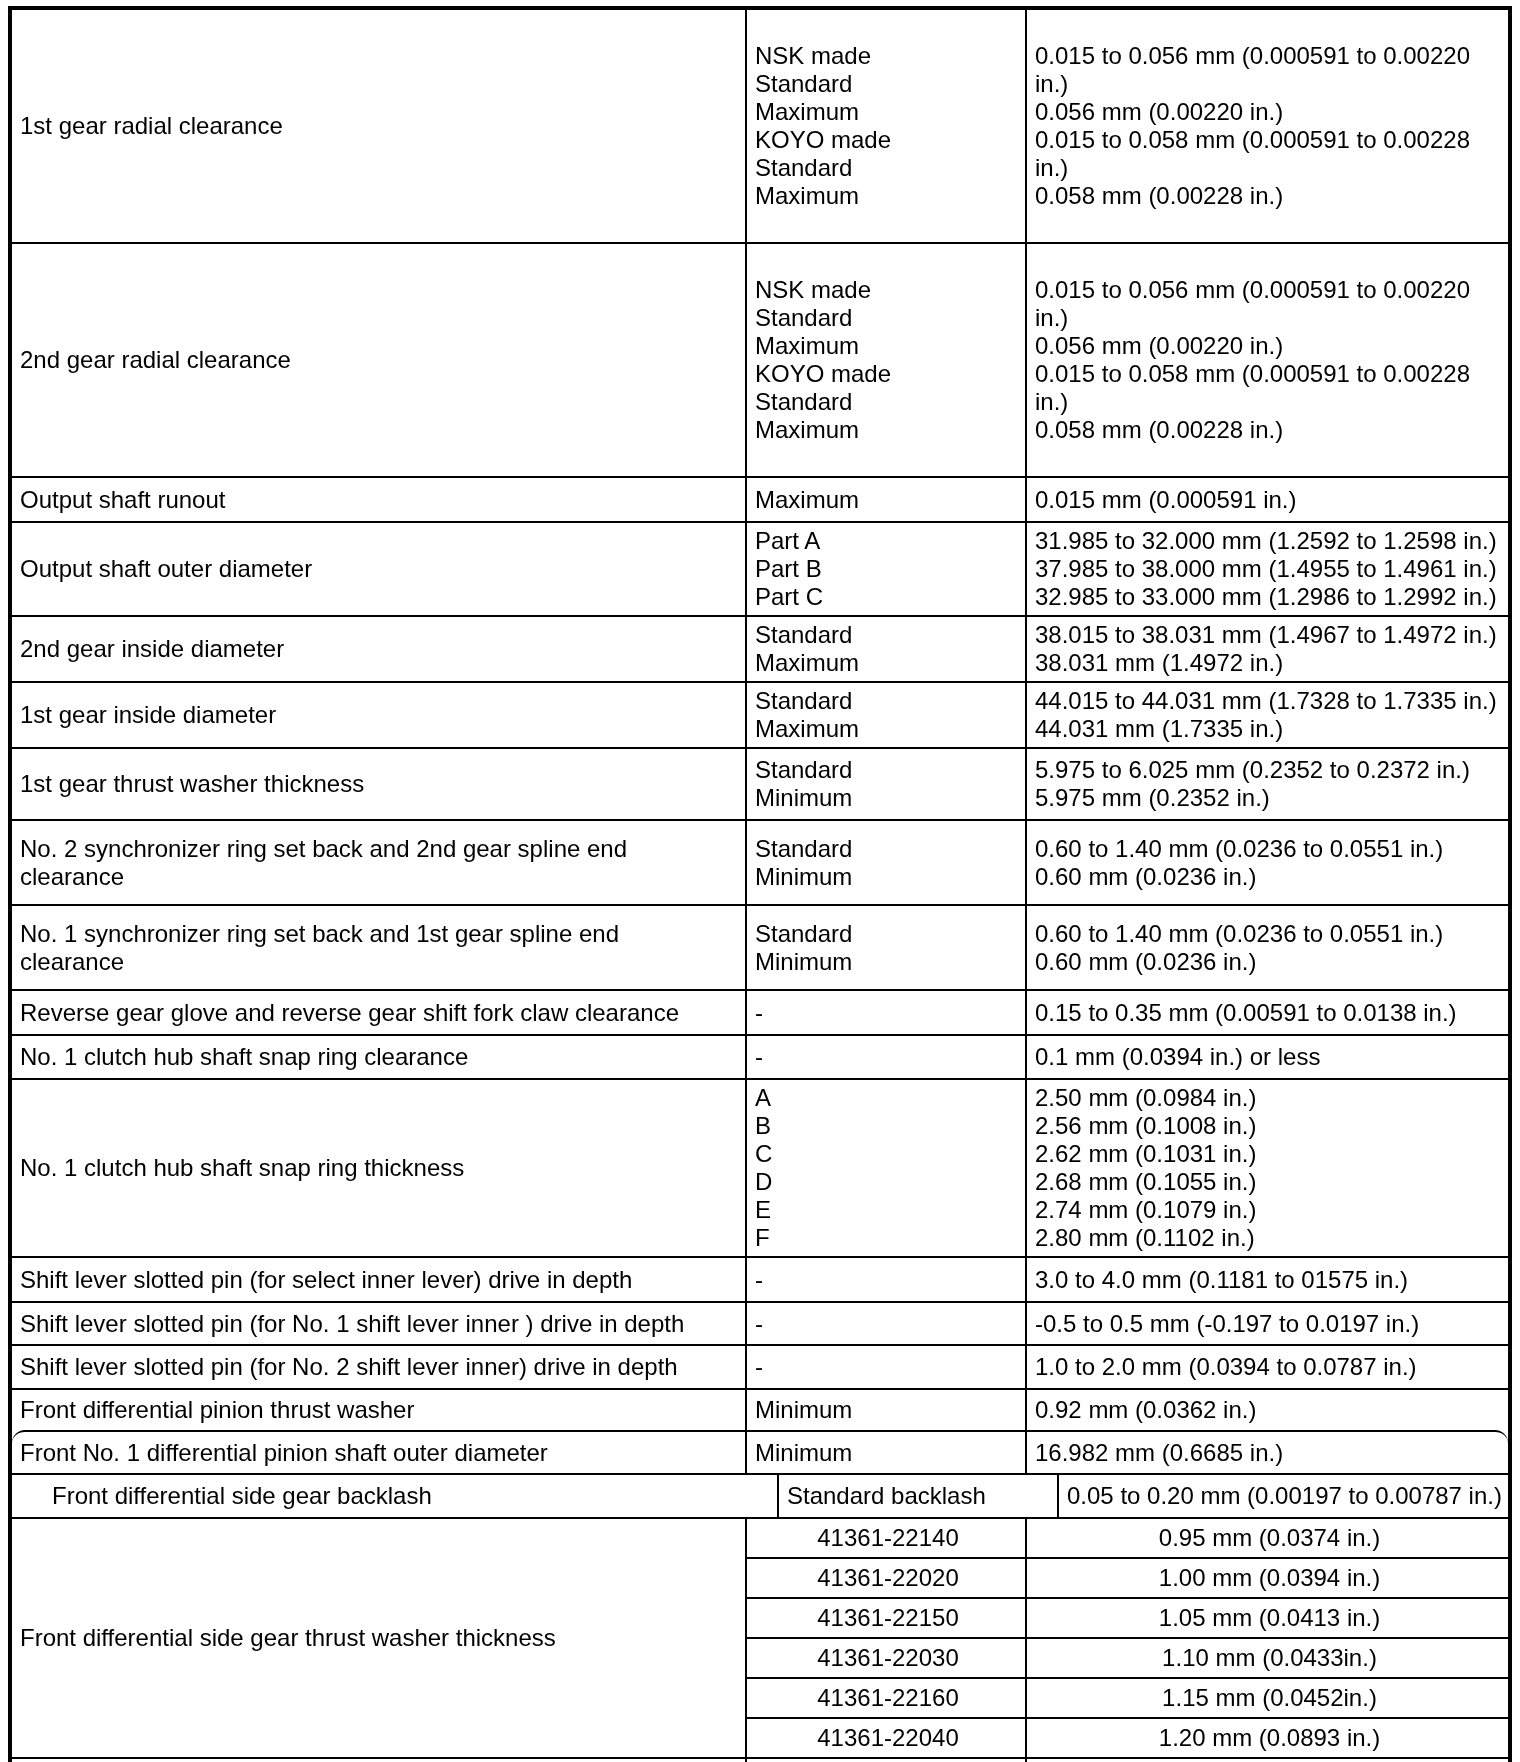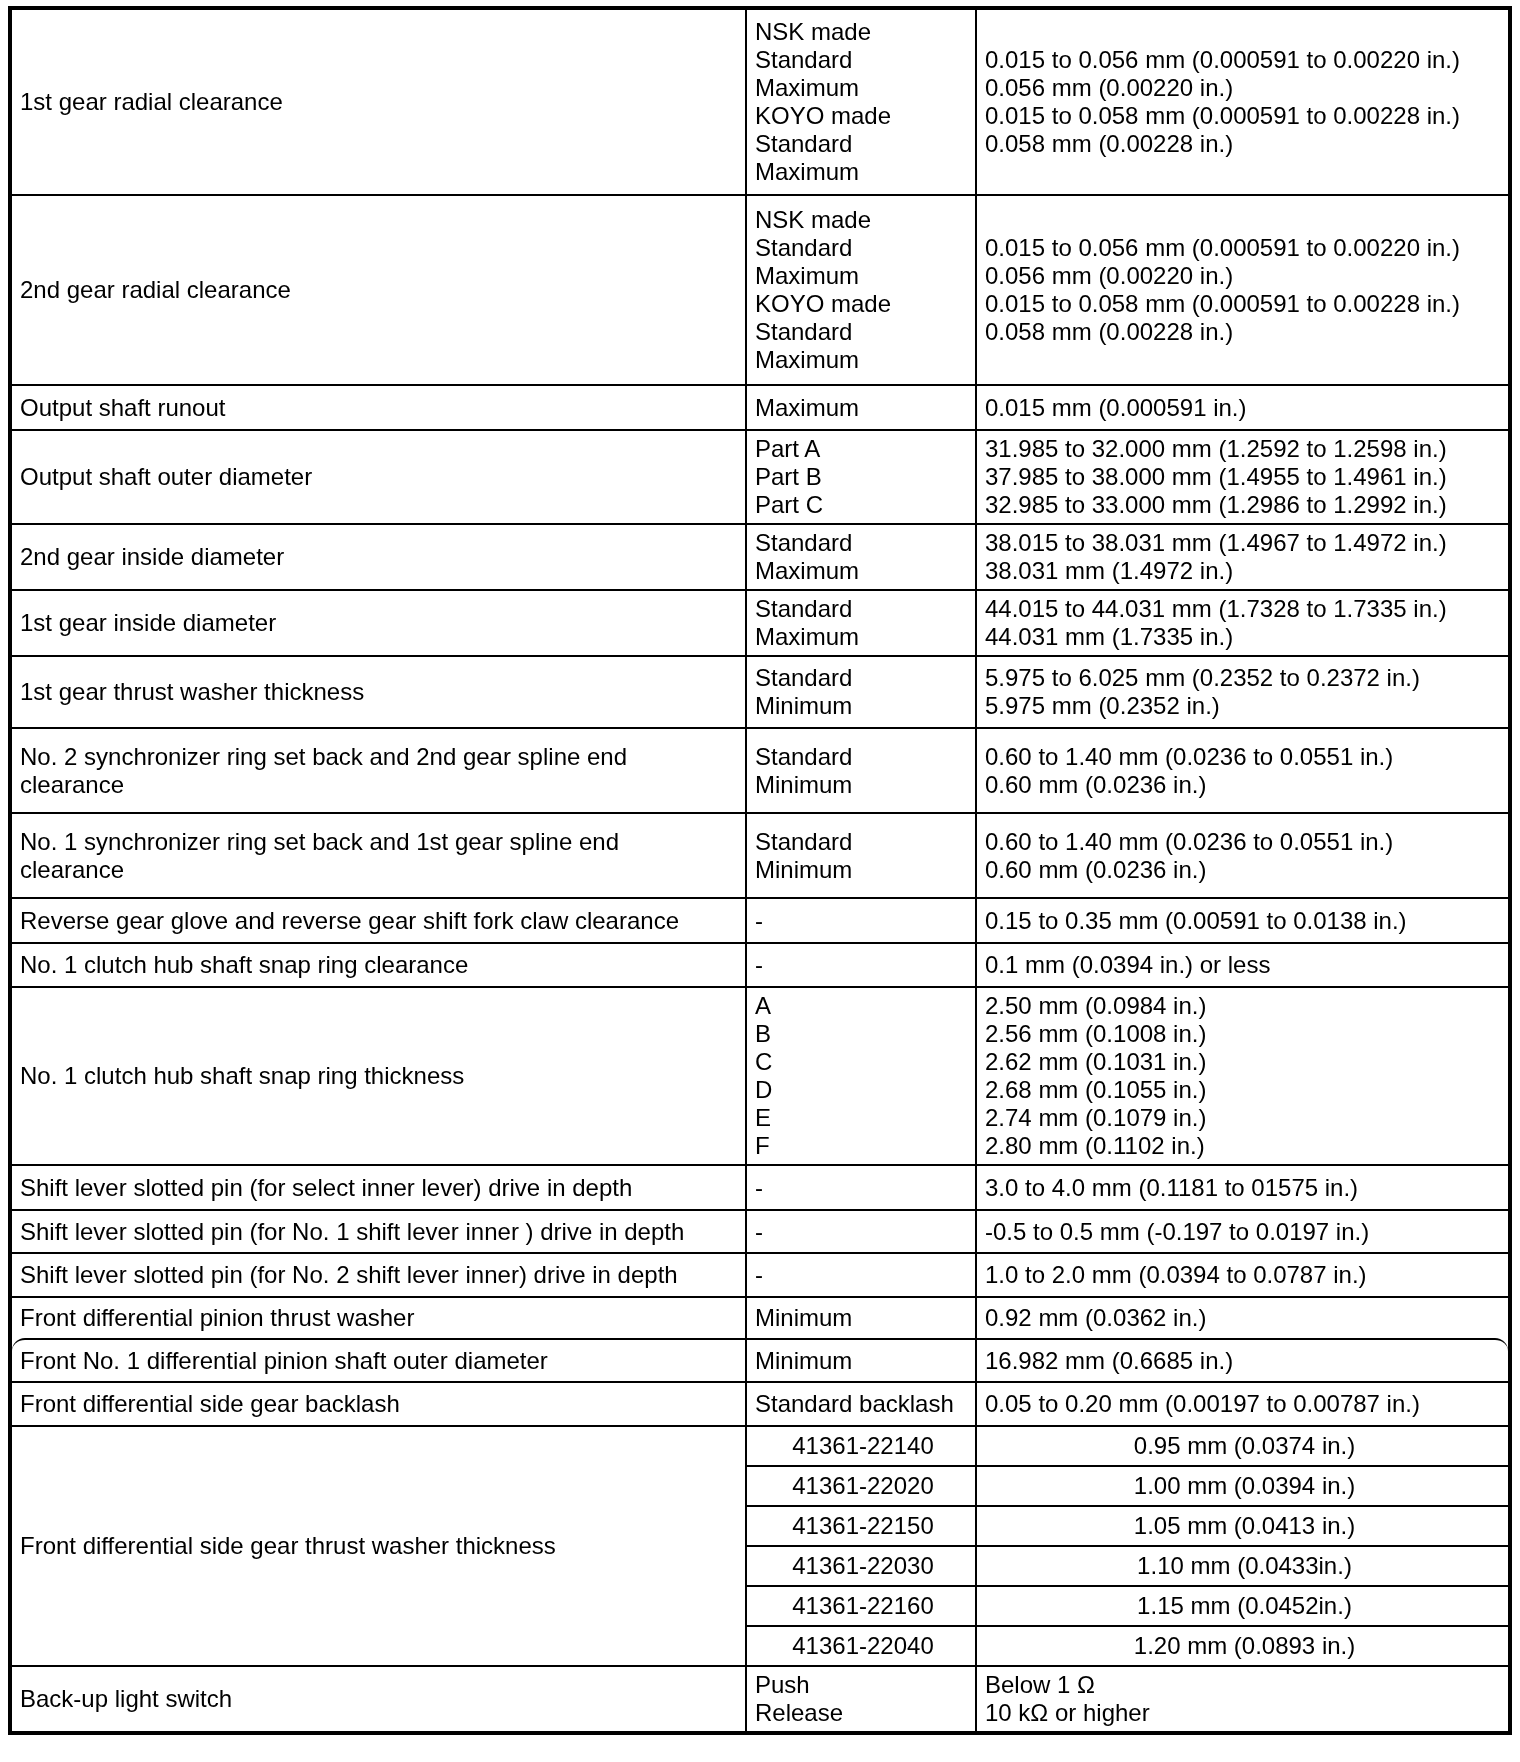--- a/index.html
+++ b/index.html
@@ -19,42 +19,42 @@
   }
   .row { display: flex; border-top: 2px solid #000; }
   .row:first-child { border-top: none; }
   .cell {
     display: flex;
     flex-direction: column;
     justify-content: center;
     padding: 4px 4px 4px 8px;
   }
   .c1 { width: 735px; flex: none; border-right: 2px solid #000; }
-  .c2 { width: 230px; flex: none; border-right: 2px solid #000; }
+  .c2 { width: 280px; flex: none; border-right: 2px solid #000; }
   .c3 { flex: 1; }
   .ln { min-height: 28px; line-height: 28px; }
   
   .r1  { min-height: 184px; }
   .r2  { min-height: 190px; }
   .r3  { min-height: 45px; }
   .r4  { min-height: 94px; }
   .r5  { min-height: 66px; }
   .r6  { min-height: 66px; }
   .r7  { min-height: 72px; justify-content: center; }
   .r8  { min-height: 85px; }
   .r9  { min-height: 85px; }
   .r10 { min-height: 45px; }
   .r11 { min-height: 44px; }
   .r12 { min-height: 178px; }
   .r13 { min-height: 45px; }
   .r14 { min-height: 43px; }
   .r15 { min-height: 44px; }
   .r16 { min-height: 42px; }
   .r17 { min-height: 43px; border-radius: 13px; }
-  .r18 { min-height: 44px; }
+  .r18 { min-height: 44px; padding-left: 32px; }
   .r19 { min-height: 240px; }
   .r20 { min-height: 66px; }
   
   .subwrap { flex: 1; display: flex; flex-direction: column; text-align: center; }
   .subrow { flex: 1; display: flex; border-top: 2px solid #000; min-height: 38px; }
   .subrow:first-child { border-top: none; }
   .subrow .c2, .subrow .c3 { justify-content: center; }
 </style>
 </head>
 <body>

